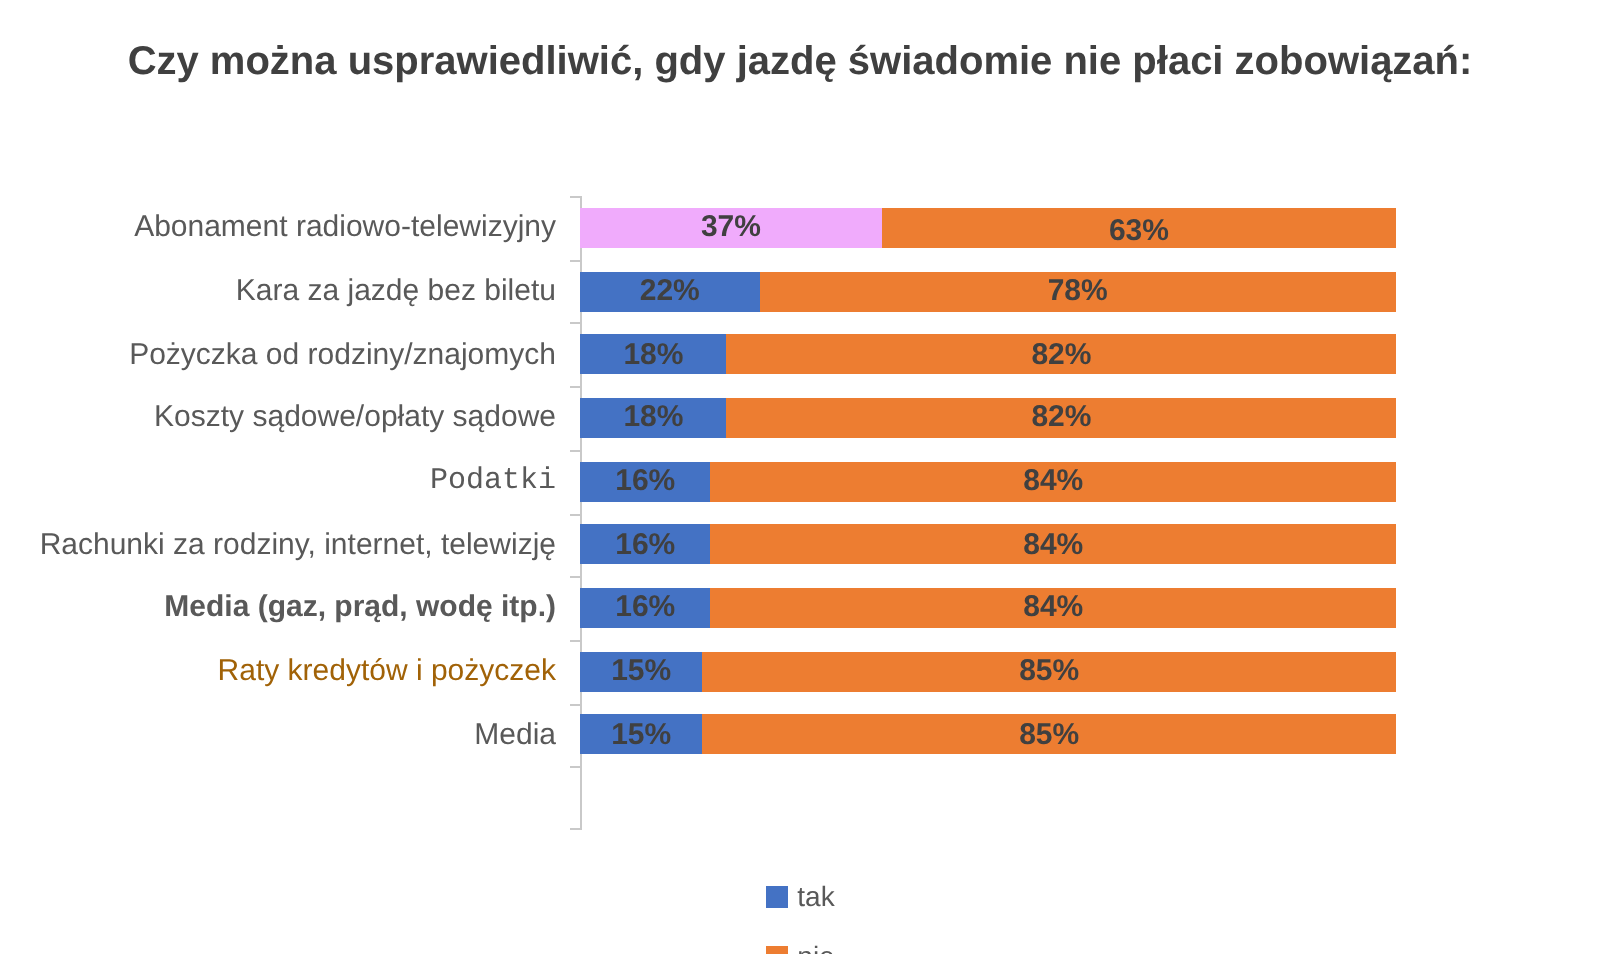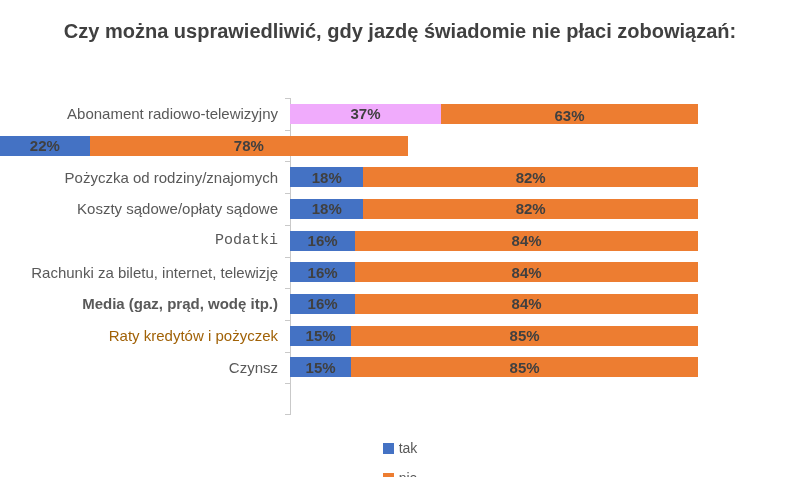--- a/index.html
+++ b/index.html
@@ -120,20 +120,21 @@
           <div class="bar-track">
             <div class="seg" style="width: 37%; background: #f0abfc;">
               <span class="seg-label" style="color: rgb(64, 64, 64);">37%</span>
             </div>
             <div class="seg" style="width: 63%; background: rgb(237, 125, 49); align-items: flex-end;">
               <span class="seg-label" style="color: rgb(64, 64, 64);">63%</span>
             </div>
           </div>
         </div>
         <div class="chart-row">
+          <div class="cat-label" style="color: rgb(89, 89, 89);">Kara za jazdę bez biletu</div>
           <div class="bar-track">
             <div class="seg" style="width: 22%; background: rgb(68, 114, 196);">
               <span class="seg-label" style="color: rgb(64, 64, 64);">22%</span>
             </div>
             <div class="seg" style="width: 78%; background: rgb(237, 125, 49);">
               <span class="seg-label" style="color: rgb(64, 64, 64);">78%</span>
             </div>
           </div>
         </div>
         <div class="chart-row">
@@ -163,21 +164,21 @@
           <div class="bar-track">
             <div class="seg" style="width: 16%; background: rgb(68, 114, 196);">
               <span class="seg-label" style="color: rgb(64, 64, 64);">16%</span>
             </div>
             <div class="seg" style="width: 84%; background: rgb(237, 125, 49);">
               <span class="seg-label" style="color: rgb(64, 64, 64);">84%</span>
             </div>
           </div>
         </div>
         <div class="chart-row">
-          <div class="cat-label" style="color: rgb(89, 89, 89);">Rachunki za biletu, internet, telewizję</div>
+          <div class="cat-label" style="color: rgb(89, 89, 89);">Rachunki za rodziny, internet, telewizję</div>
           <div class="bar-track">
             <div class="seg" style="width: 16%; background: rgb(68, 114, 196);">
               <span class="seg-label" style="color: rgb(64, 64, 64);">16%</span>
             </div>
             <div class="seg" style="width: 84%; background: rgb(237, 125, 49);">
               <span class="seg-label" style="color: rgb(64, 64, 64);">84%</span>
             </div>
           </div>
         </div>
         <div class="chart-row">
@@ -196,21 +197,21 @@
           <div class="bar-track">
             <div class="seg" style="width: 15%; background: rgb(68, 114, 196);">
               <span class="seg-label" style="color: rgb(64, 64, 64);">15%</span>
             </div>
             <div class="seg" style="width: 85%; background: rgb(237, 125, 49);">
               <span class="seg-label" style="color: rgb(64, 64, 64);">85%</span>
             </div>
           </div>
         </div>
         <div class="chart-row">
-          <div class="cat-label" style="color: rgb(89, 89, 89);">Czynsz</div>
+          <div class="cat-label" style="color: rgb(89, 89, 89);">Media</div>
           <div class="bar-track">
             <div class="seg" style="width: 15%; background: rgb(68, 114, 196);">
               <span class="seg-label" style="color: rgb(64, 64, 64);">15%</span>
             </div>
             <div class="seg" style="width: 85%; background: rgb(237, 125, 49);">
               <span class="seg-label" style="color: rgb(64, 64, 64);">85%</span>
             </div>
           </div>
         </div>
       </div>

